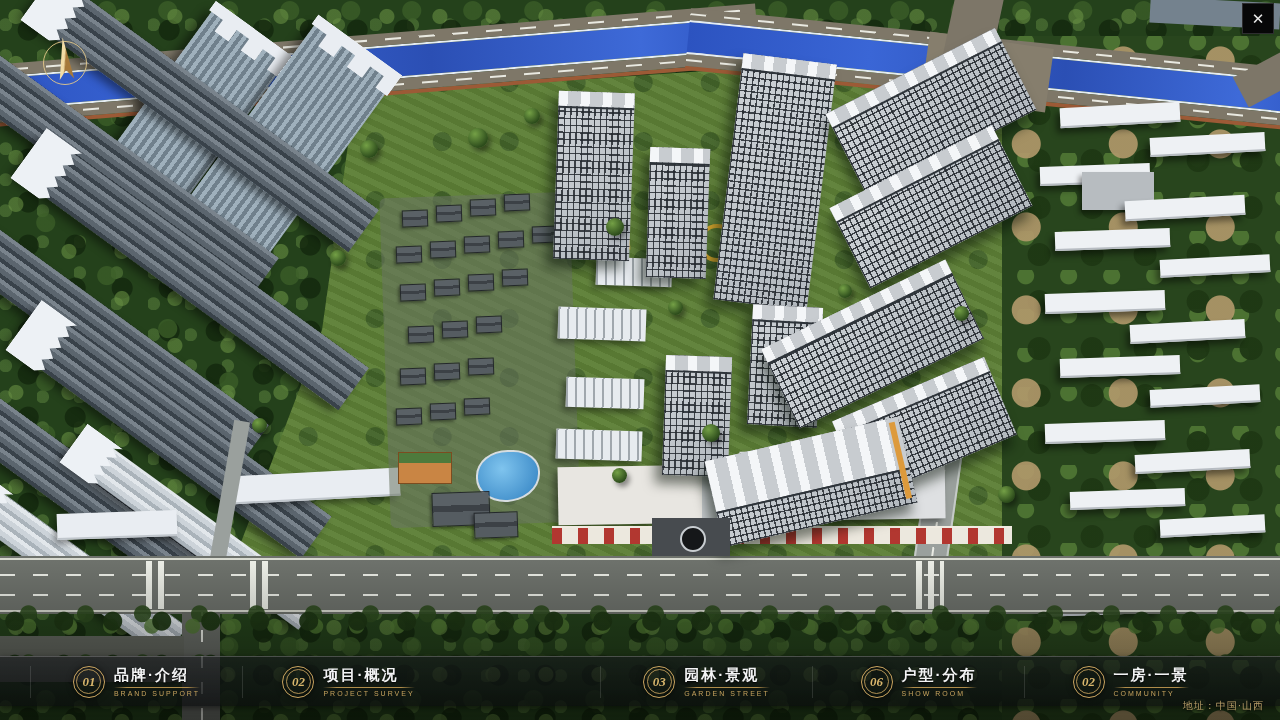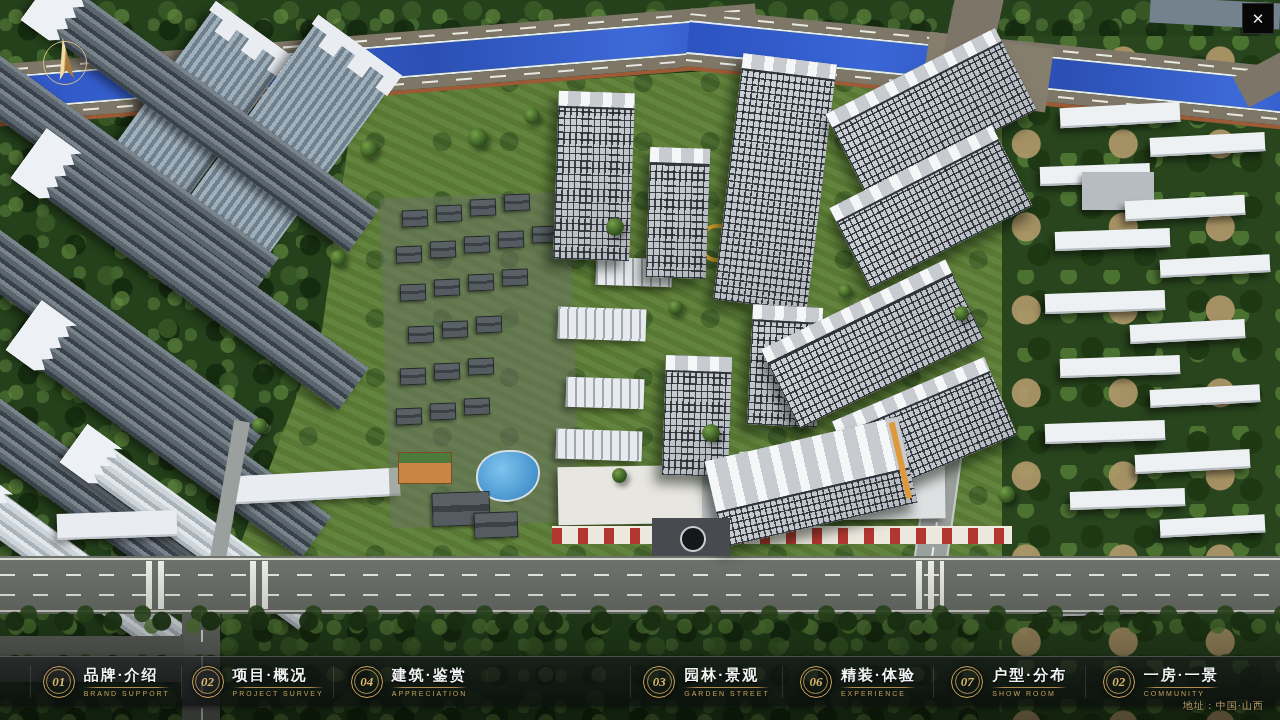--- a/index.html
+++ b/index.html
@@ -350,32 +350,20 @@
           <span class="badge-in">
             <i class="num">02</i>
           </span>
         </span>
       <span class="nav-txt">
           <span class="zh">项目·概况</span>
           <span class="gline"></span>
           <span class="en">PROJECT SURVEY</span>
         </span>
     </div>
-    <div class="nav-item">
-      <span class="badge">
-          <span class="badge-in">
-            <i class="num">04</i>
-          </span>
-        </span>
-      <span class="nav-txt">
-          <span class="zh">建筑·鉴赏</span>
-          <span class="gline"></span>
-          <span class="en">APPRECIATION</span>
-        </span>
-    </div>
 
     <div class="nav-spacer"></div>
 
     <div class="nav-item">
       <span class="badge">
           <span class="badge-in">
             <i class="num">03</i>
           </span>
         </span>
       <span class="nav-txt">
@@ -384,32 +372,20 @@
           <span class="en">GARDEN STREET</span>
         </span>
     </div>
     <div class="nav-item">
       <span class="badge">
           <span class="badge-in">
             <i class="num">06</i>
           </span>
         </span>
       <span class="nav-txt">
-          <span class="zh">精装·体验</span>
-          <span class="gline"></span>
-          <span class="en">EXPERIENCE</span>
-        </span>
-    </div>
-    <div class="nav-item">
-      <span class="badge">
-          <span class="badge-in">
-            <i class="num">07</i>
-          </span>
-        </span>
-      <span class="nav-txt">
           <span class="zh">户型·分布</span>
           <span class="gline"></span>
           <span class="en">SHOW ROOM</span>
         </span>
     </div>
     <div class="nav-item">
       <span class="badge">
           <span class="badge-in">
             <i class="num">02</i>
           </span>

